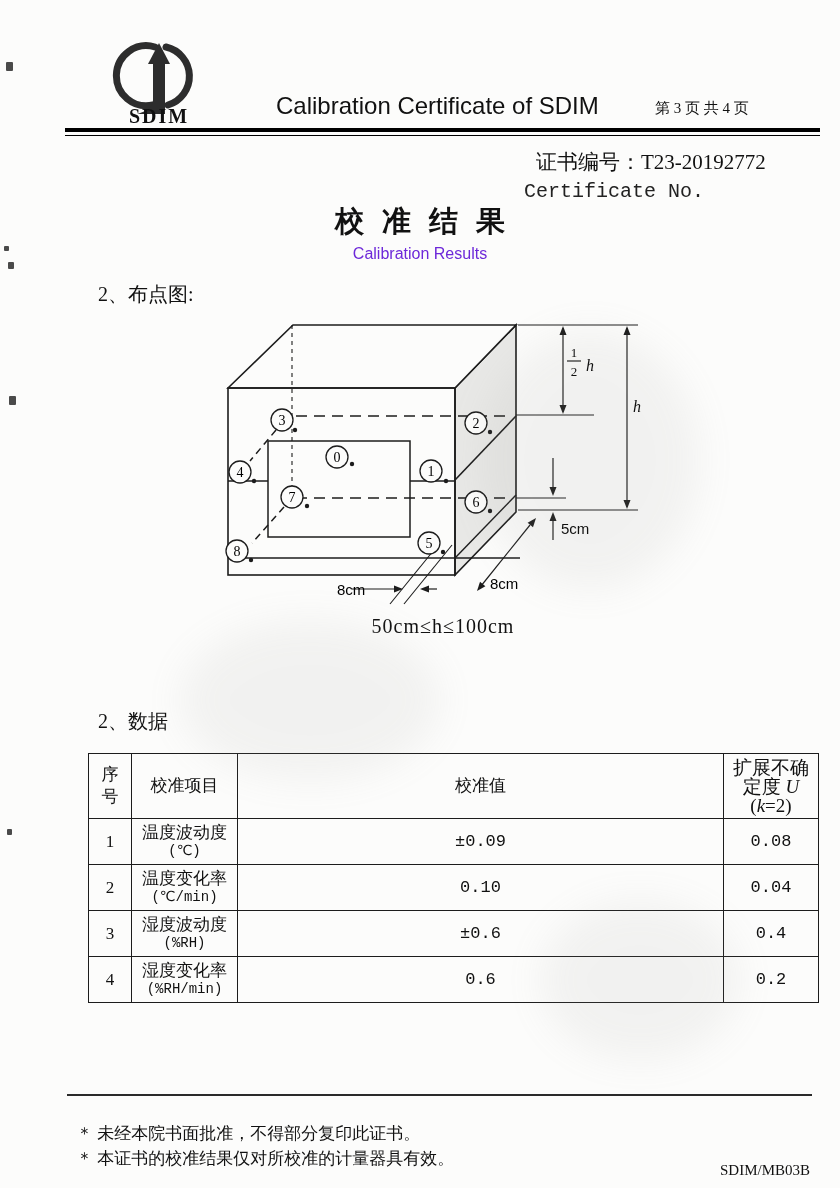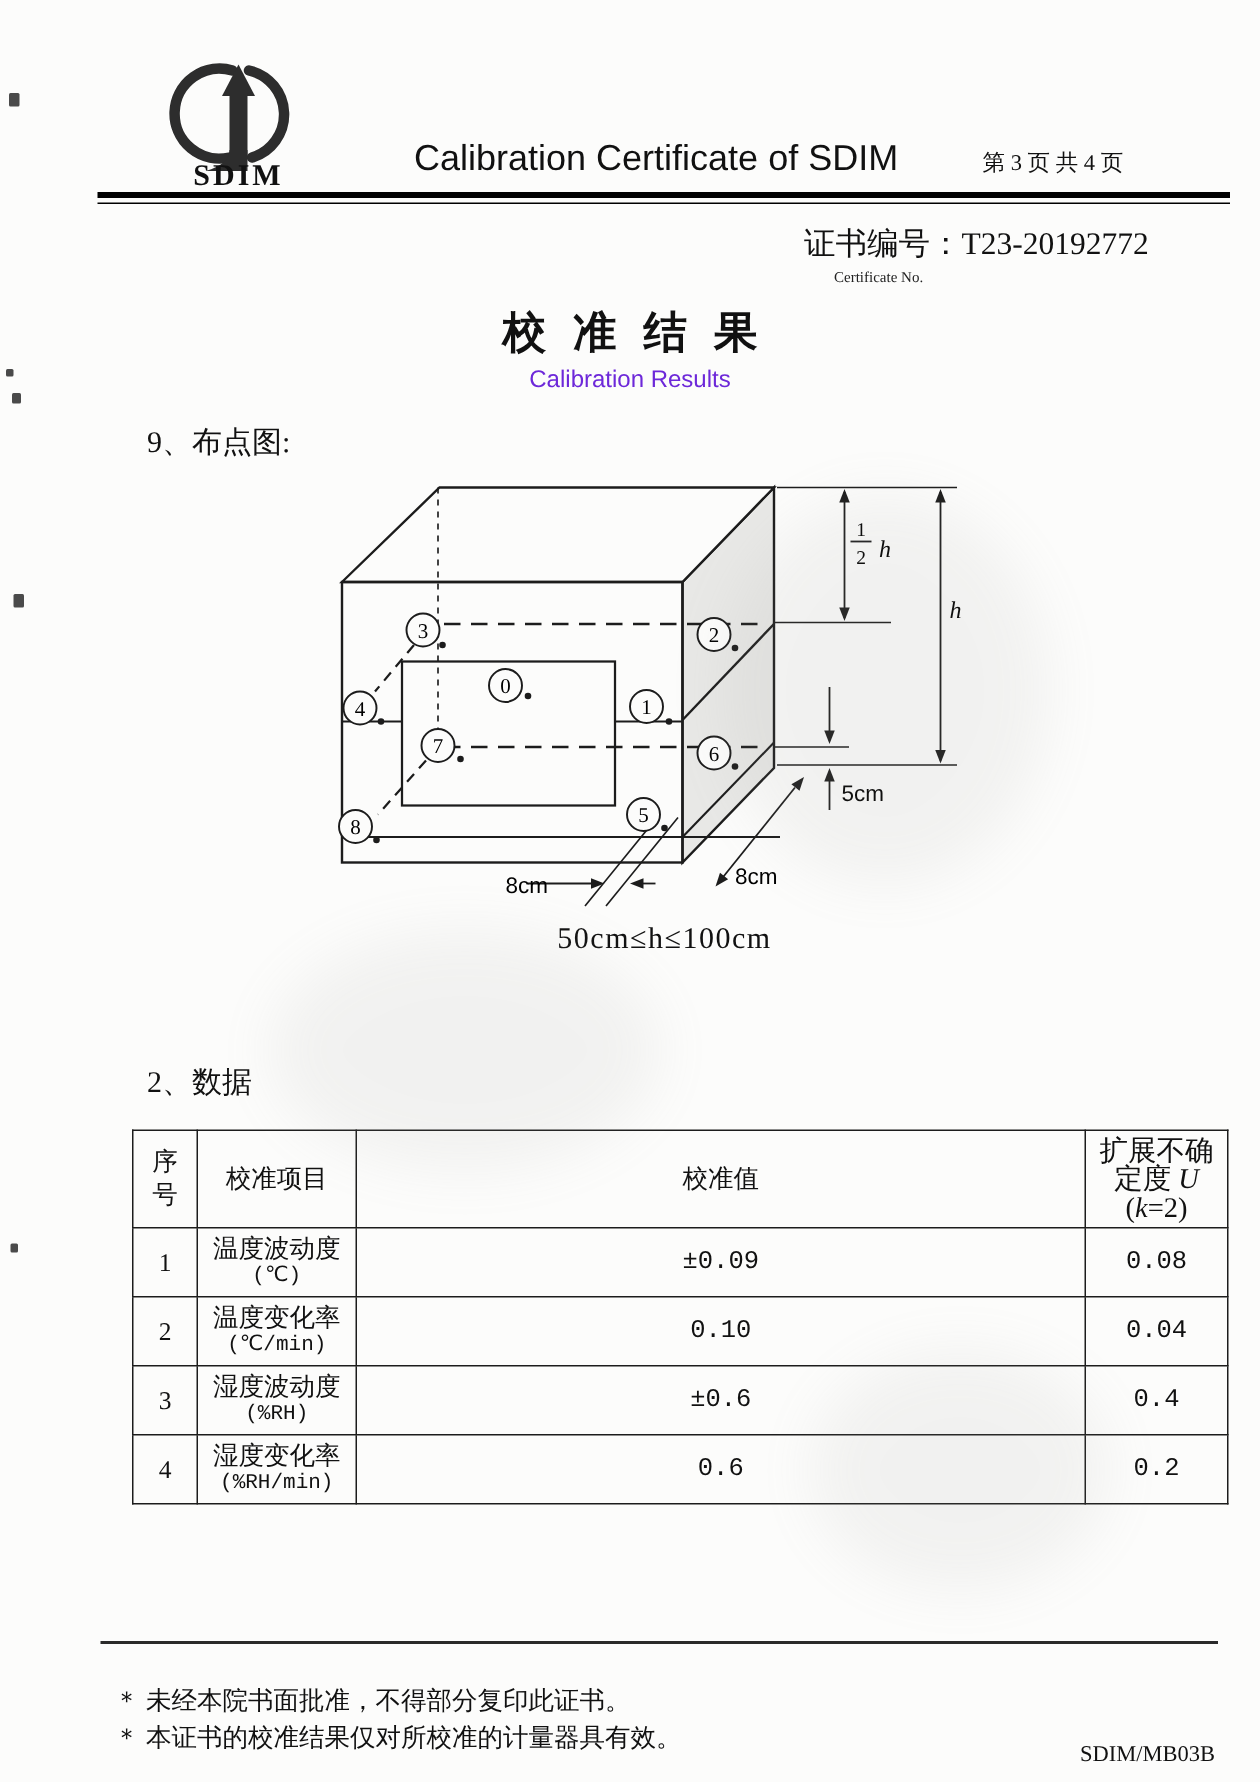--- a/index.html
+++ b/index.html
@@ -13,21 +13,21 @@
 
   
   .title-cn { left:213px; top:47px; font-size:32px; font-weight:600; letter-spacing:1px; white-space:nowrap; }
   .title-en { left:256px; top:92px; font-family:"Liberation Sans", sans-serif; font-size:24px; font-weight:400; white-space:nowrap;margin-left:20px; }
   .page-info { left:655px; top:99px; font-size:15px; white-space:nowrap; }
   .rule-thick { left:65px; top:128px; width:755px; height:4px; background:#000; }
   .rule-thin  { left:65px; top:135px; width:755px; height:1px; background:#000; }
 
   
   .cert-line { left:536px; top:148px; font-size:21px; white-space:nowrap; }
-  .cert-sub  { left:556px; top:180px; font-family:Liberation Serif, serif; font-size:10px; color:#222; }
+  .cert-sub  { left:524px; top:180px; font-family:Liberation Mono, monospace; font-size:20px; color:#222; }
 
   
   .results-cn { left:0; top:202px; width:840px; text-align:center; font-size:29px; font-weight:700; letter-spacing:18px; text-indent:18px;font-family:Liberation Mono, monospace; }
   .results-en { left:0; top:245px; width:840px; text-align:center; font-family:"Liberation Sans", sans-serif; font-size:16px; color:#6d28d9; }
 
   .sec-label { left:98px; top:281px; font-size:20px; }
   .sec-label2 { left:98px; top:708px; font-size:20px; }
 
   .diagram-caption { left:323px; top:615px; width:240px; text-align:center; font-size:20px; letter-spacing:1px; }
 
@@ -85,21 +85,21 @@
   <div class="abs rule-thin"></div>
 
   <div class="abs cert-line">
     <span>证书编号：</span><span>T23-20192772</span>
   </div>
   <div class="abs cert-sub">Certificate No.</div>
 
   <div class="abs results-cn">校准结果</div>
   <div class="abs results-en">Calibration Results</div>
 
-  <div class="abs sec-label">9、布点图:</div>
+  <div class="abs sec-label">2、布点图:</div>
 
   <svg class="abs" style="left:210px; top:310px;" width="450" height="310" viewBox="210 310 450 310">
 
     <polygon points="455,388 516,325 516,512 455,575" fill="#e8e8e6" stroke="#1c1c1c" stroke-width="1.6"></polygon>
 
     <polygon points="228,388 293,325 516,325 455,388" fill="#fcfcfb" stroke="#1c1c1c" stroke-width="1.6"></polygon>
 
     <rect x="228" y="388" width="227" height="187" fill="none" stroke="#1c1c1c" stroke-width="1.6"></rect>
 
     <line x1="455" y1="480" x2="516" y2="416" stroke="#1c1c1c" stroke-width="1.6"></line>

